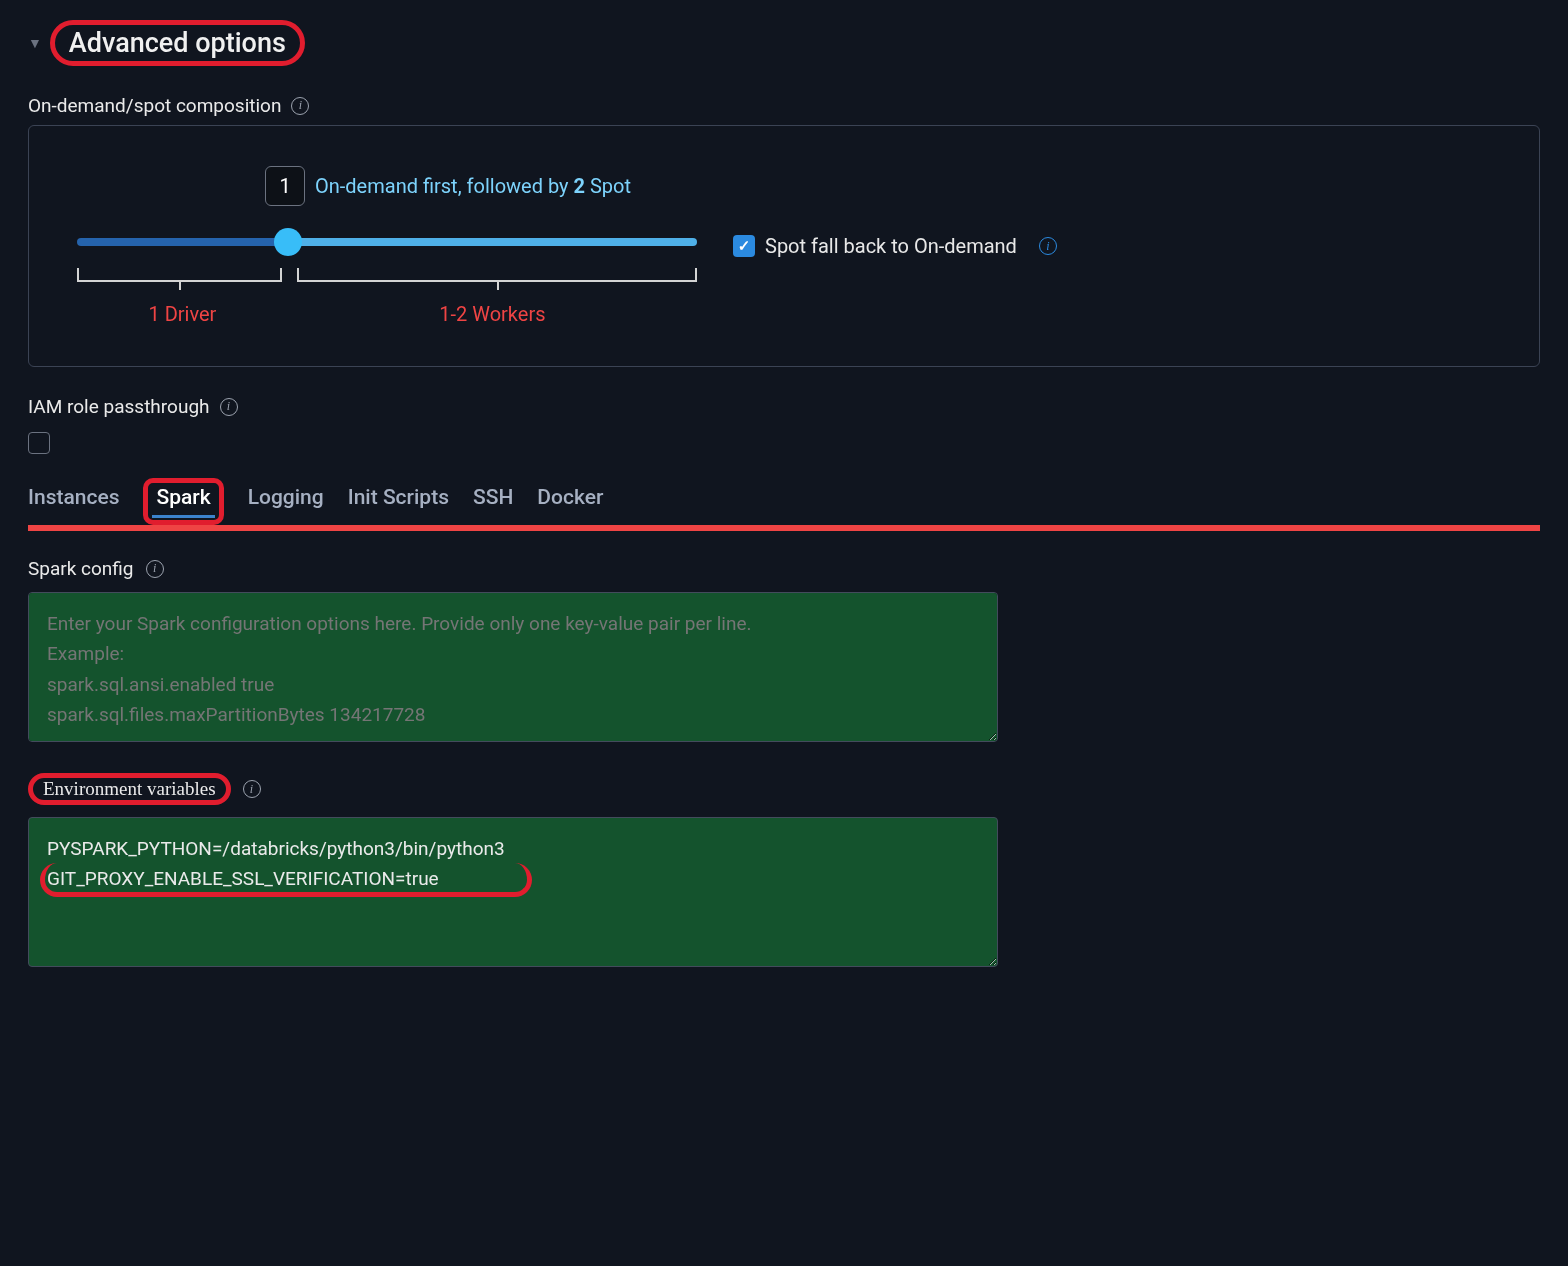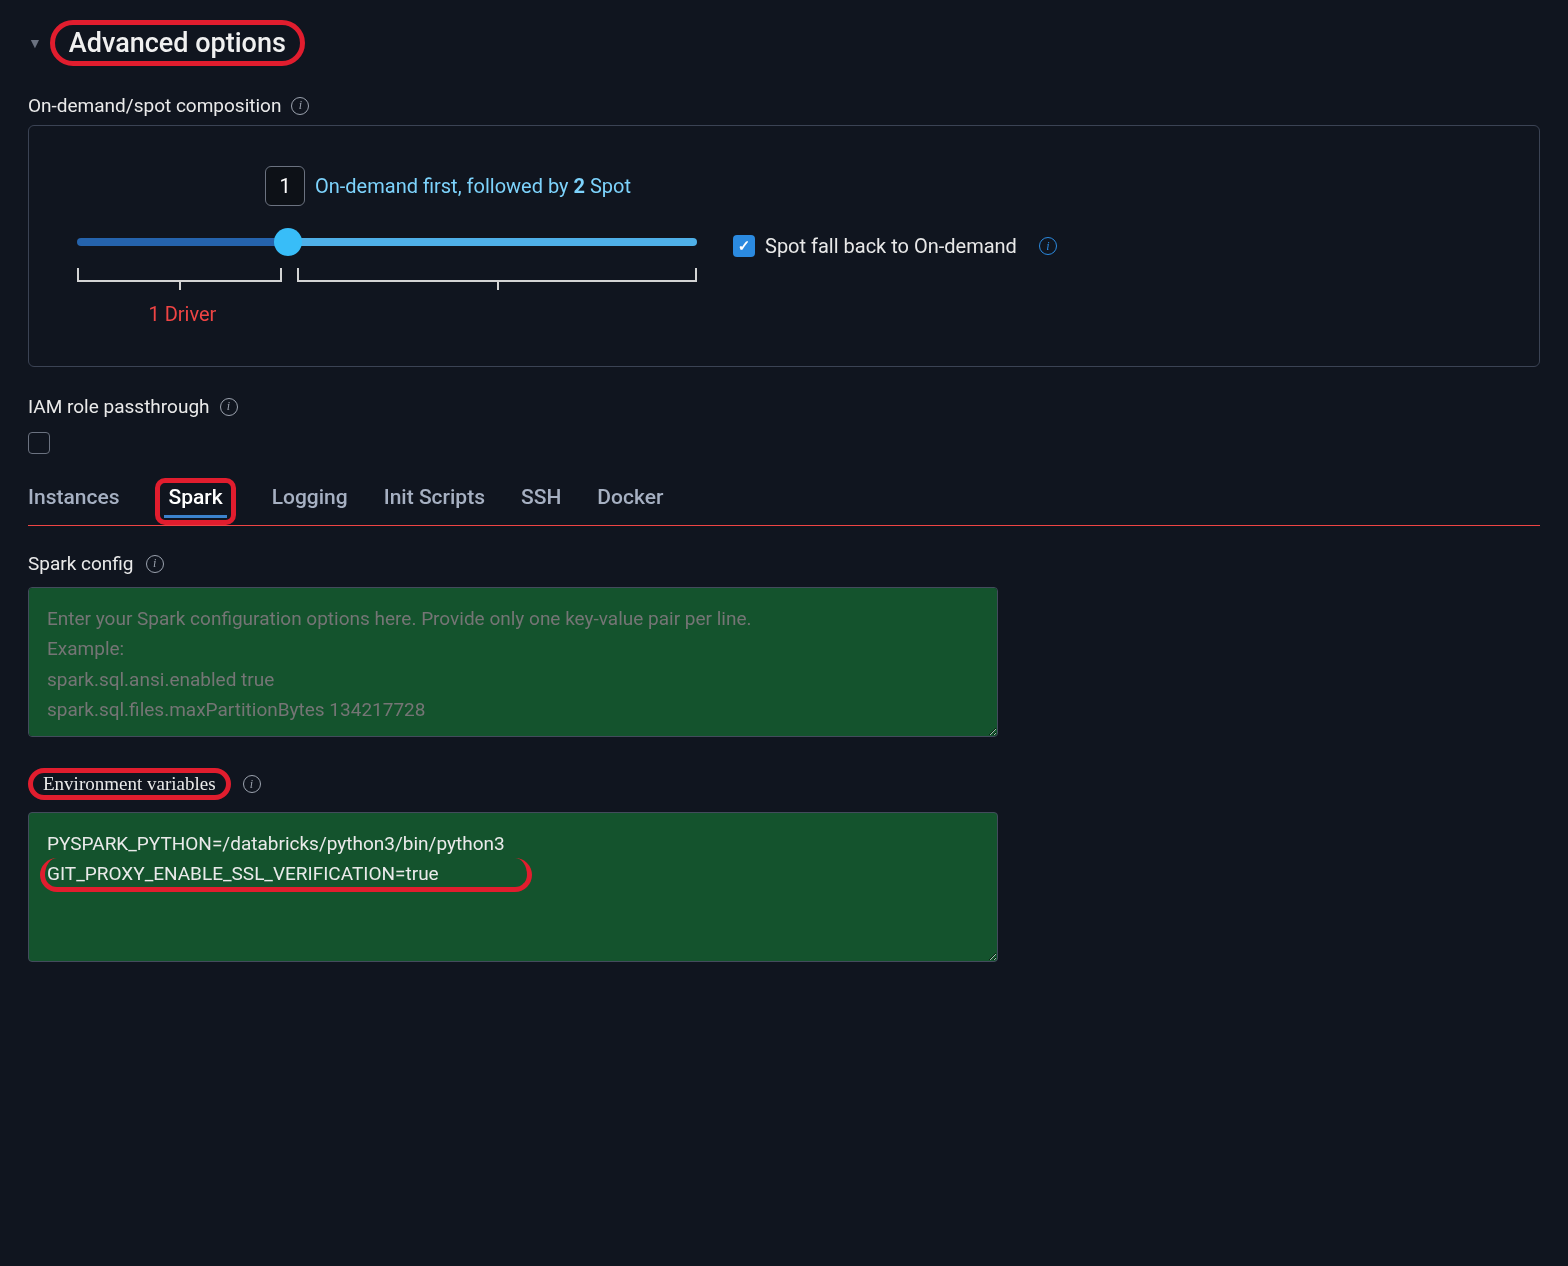--- a/index.html
+++ b/index.html
@@ -195,22 +195,22 @@
     .iam-row { margin-bottom: 14px; }
     .iam-checkbox-row {
       display: flex;
       align-items: center;
       gap: 14px;
       margin-bottom: 24px;
     }
 
     .tabs-row {
       display: flex;
-      gap: 36px;
-      border-bottom: 1px solid #ef4444;
+      gap: 24px;
+      border-bottom: 6px solid #ef4444;
       margin-bottom: 26px;
       align-items: baseline;
     }
     .tab {
       font-size: 21px;
       color: #a6b0c2;
       padding: 0 0 10px 0;
       font-weight: 500;
       cursor: pointer;
     }
@@ -312,20 +312,21 @@
       <div class="slider-bracket-row">
         <div class="bracket left">
             <div class="bracket-tick"></div>
           </div>
         <div class="bracket right">
             <div class="bracket-tick"></div>
           </div>
       </div>
       <div class="bracket-labels">
         <div class="lbl-driver">1 Driver</div>
+        <div class="lbl-workers">1-2 Workers</div>
       </div>
     </div>
     <div class="spot-fallback">
       <span class="checkbox checked">✓</span>
       <span>Spot fall back to On-demand</span>
       <span class="info-icon" style="margin-left:12px;border-color:#2b8ae0;color:#2b8ae0;">i</span>
     </div>
   </div>
 </div>
 

